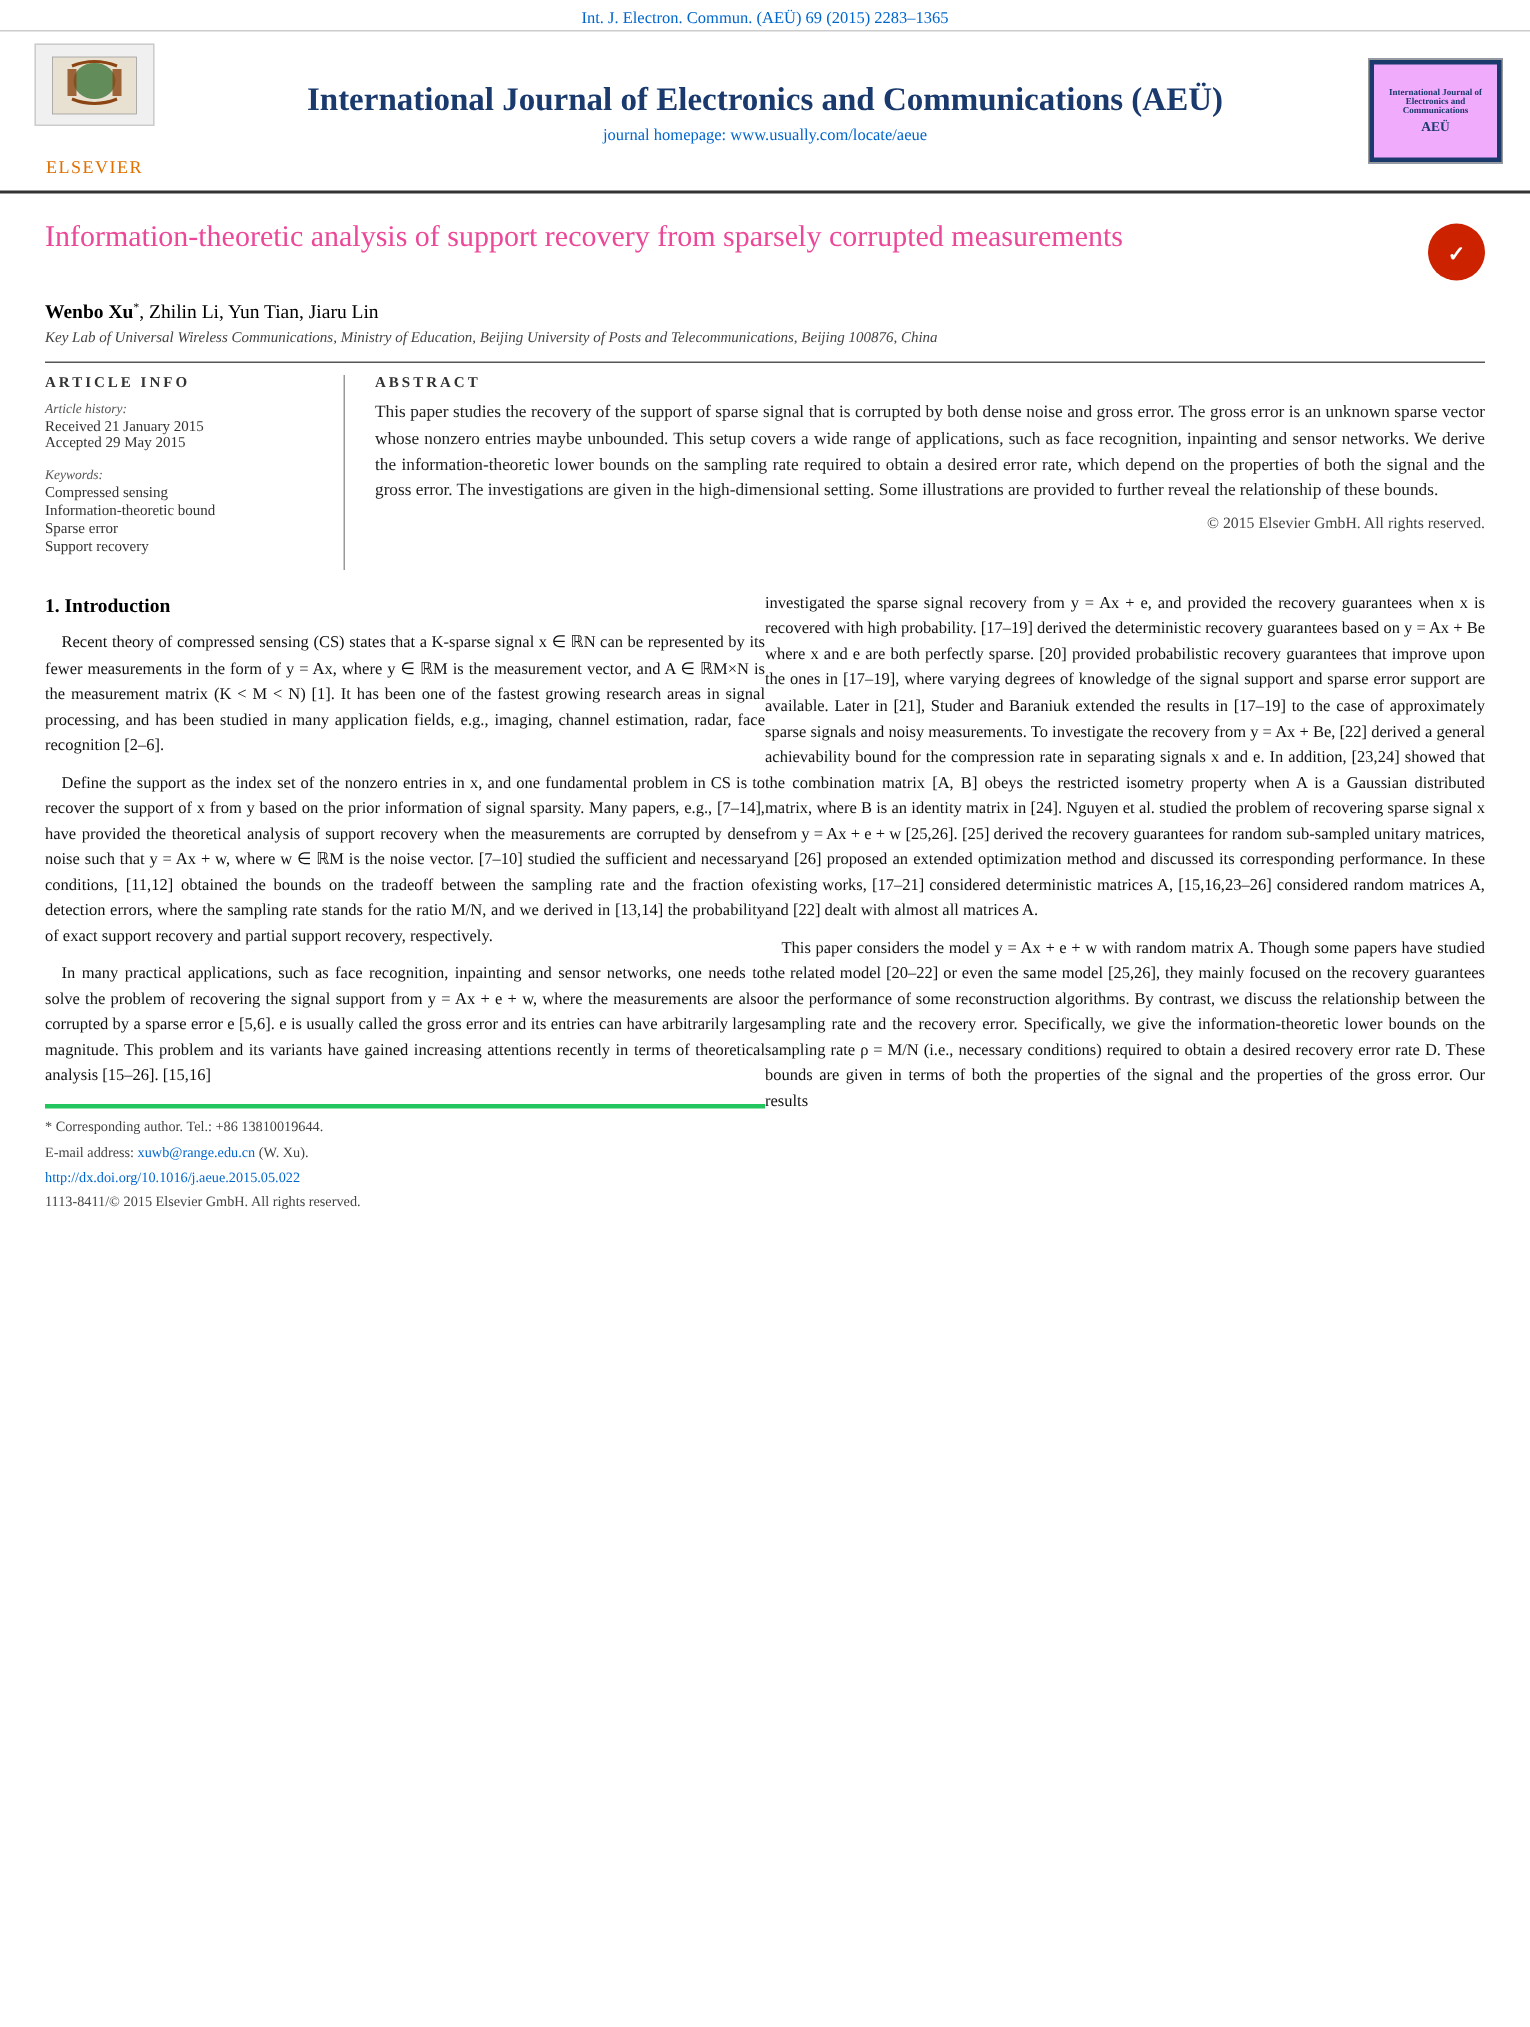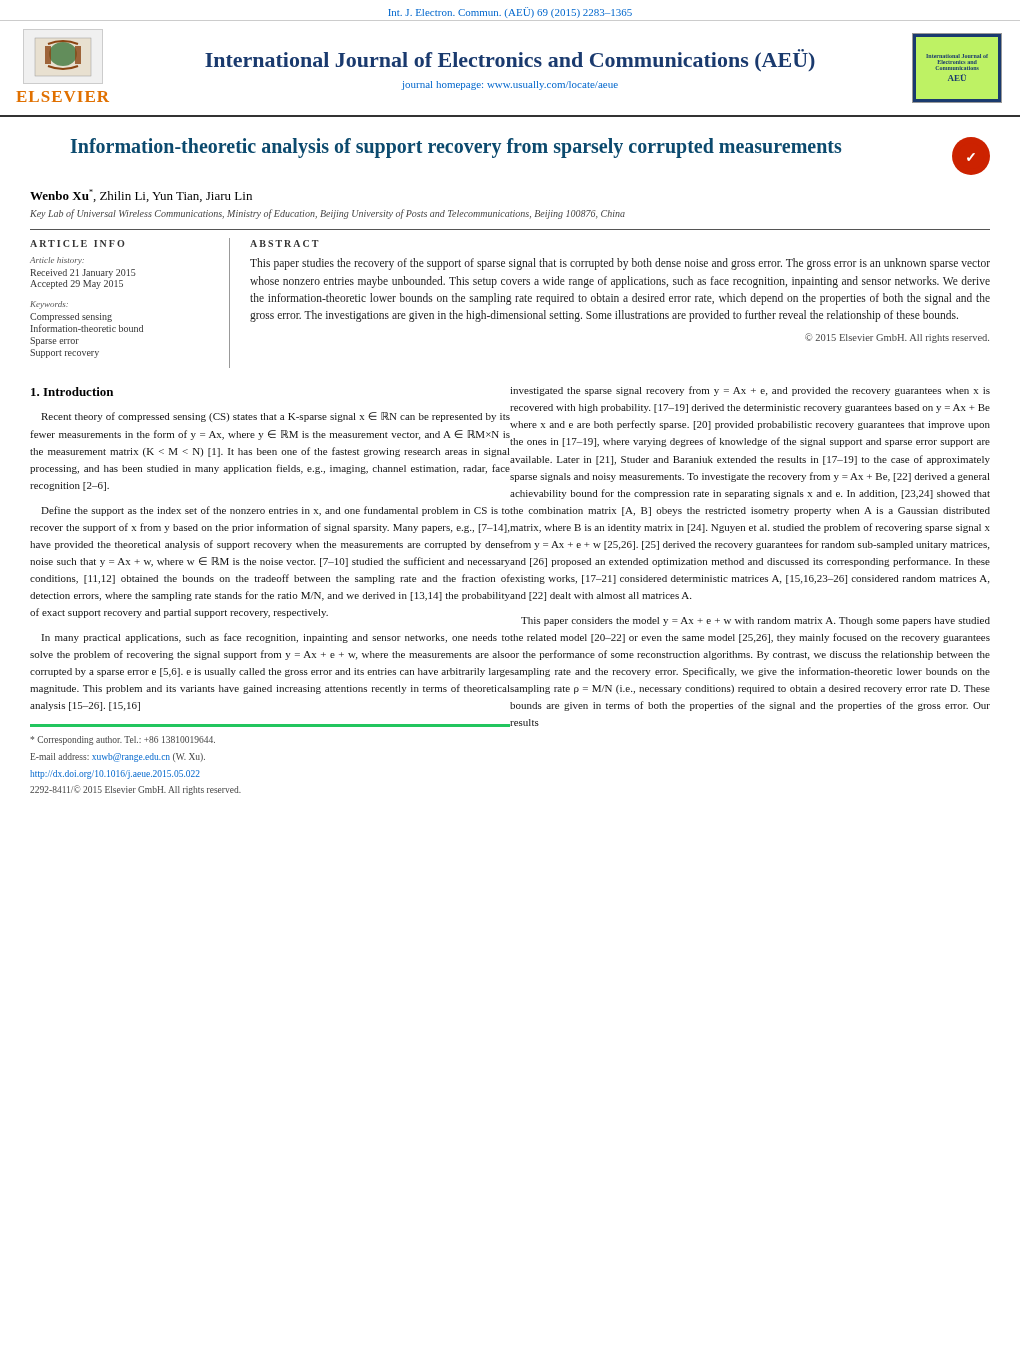--- a/index.html
+++ b/index.html
@@ -44,24 +44,24 @@
       background: #f0f0f0;
       border: 1px solid #ccc;
       display: flex;
       flex-direction: column;
       align-items: center;
       justify-content: center;
       font-size: 8px;
       color: #666;
     }
     .elsevier-label {
-      font-size: 17px;
-      font-weight: bold;
+      font-size: 12px;
+      font-weight: normal;
       color: #e07000;
-      margin-top: 3px;
+      margin-top: 20px;
       letter-spacing: 1px;
     }
     .journal-title-block {
       flex: 1;
       text-align: center;
       padding: 0 10px;
     }
     .journal-title {
       font-size: 22px;
       font-weight: bold;
@@ -80,21 +80,21 @@
       border: 1px solid #999;
       display: flex;
       flex-direction: column;
       align-items: center;
       justify-content: center;
       padding: 3px;
     }
     .journal-thumb-inner {
       width: 100%;
       height: 100%;
-      background: #bef264;
+      background: #f0abfc;
       display: flex;
       flex-direction: column;
       align-items: center;
       justify-content: center;
       font-size: 7px;
       color: #1a3a6e;
       font-weight: bold;
       text-align: center;
       padding: 2px;
     }
@@ -105,26 +105,25 @@
     
     .article-title-section {
       display: flex;
       align-items: flex-start;
       justify-content: space-between;
       margin-bottom: 8px;
       padding-bottom: 5px;
     }
     .article-title {
       font-size: 20px;
-      font-weight: bold;
-      color: #0c4a6e;
+      font-weight: normal;
+      color: #ec4899;
       line-height: 1.4;
       flex: 1;
       padding-right: 15px;
-      margin-left: 40px;
     }
     .crossmark-badge {
       width: 38px;
       height: 38px;
       background: #cc2200;
       border-radius: 50%;
       display: flex;
       align-items: center;
       justify-content: center;
       color: white;
@@ -332,21 +331,21 @@
         <div class="body-para">In many practical applications, such as face recognition, inpainting and sensor networks, one needs to solve the problem of recovering the signal support from y = Ax + e + w, where the measurements are also corrupted by a sparse error e [5,6]. e is usually called the gross error and its entries can have arbitrarily large magnitude. This problem and its variants have gained increasing attentions recently in terms of theoretical analysis [15–26]. [15,16]</div>
 
         <div class="footnote-section">
           <div class="footnote-line">* Corresponding author. Tel.: +86 13810019644.</div>
           <div class="footnote-line">
             E-mail address: <span class="blue-link">xuwb@range.edu.cn</span> (W. Xu).
           </div>
           <div class="footnote-line">
             <span class="blue-link">http://dx.doi.org/10.1016/j.aeue.2015.05.022</span>
           </div>
-          <div class="footnote-line">2292-8411/© 2015 Elsevier GmbH. All rights reserved.</div>
+          <div class="footnote-line">1113-8411/© 2015 Elsevier GmbH. All rights reserved.</div>
         </div>
       </div>
 
       <div class="body-col">
         <div class="body-para-noindent">investigated the sparse signal recovery from y = Ax + e, and provided the recovery guarantees when x is recovered with high probability. [17–19] derived the deterministic recovery guarantees based on y = Ax + Be where x and e are both perfectly sparse. [20] provided probabilistic recovery guarantees that improve upon the ones in [17–19], where varying degrees of knowledge of the signal support and sparse error support are available. Later in [21], Studer and Baraniuk extended the results in [17–19] to the case of approximately sparse signals and noisy measurements. To investigate the recovery from y = Ax + Be, [22] derived a general achievability bound for the compression rate in separating signals x and e. In addition, [23,24] showed that the combination matrix [A, B] obeys the restricted isometry property when A is a Gaussian distributed matrix, where B is an identity matrix in [24]. Nguyen et al. studied the problem of recovering sparse signal x from y = Ax + e + w [25,26]. [25] derived the recovery guarantees for random sub-sampled unitary matrices, and [26] proposed an extended optimization method and discussed its corresponding performance. In these existing works, [17–21] considered deterministic matrices A, [15,16,23–26] considered random matrices A, and [22] dealt with almost all matrices A.</div>
         <div class="body-para">This paper considers the model y = Ax + e + w with random matrix A. Though some papers have studied the related model [20–22] or even the same model [25,26], they mainly focused on the recovery guarantees or the performance of some reconstruction algorithms. By contrast, we discuss the relationship between the sampling rate and the recovery error. Specifically, we give the information-theoretic lower bounds on the sampling rate ρ = M/N (i.e., necessary conditions) required to obtain a desired recovery error rate D. These bounds are given in terms of both the properties of the signal and the properties of the gross error. Our results</div>
       </div>
     </div>
 
   </div>

